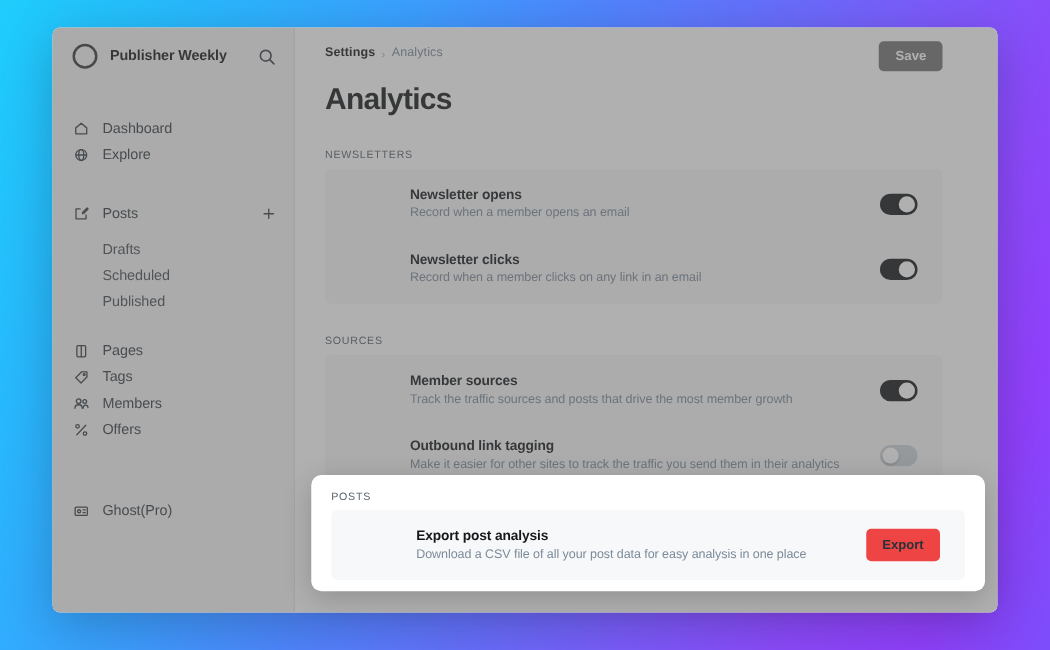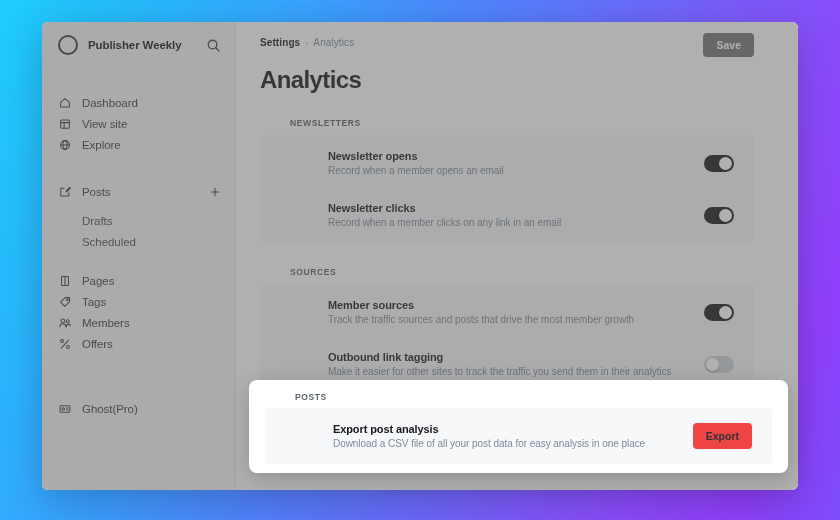--- a/index.html
+++ b/index.html
@@ -156,26 +156,25 @@
     font-weight: 700;
     color: #15171a;
     letter-spacing: -0.6px;
     margin-top: 9px;
   }
 
   .section { margin-top: 24px; }
 
   .section-label {
     font-size: 8.5px;
-    font-weight: 700;
+    font-weight: 400;
     letter-spacing: 0.6px;
     color: #5a636c;
     text-transform: uppercase;
     margin-bottom: 7px;
-    margin-left: 30px;
   }
 
   .card {
     background: #f7f8f9;
     border-radius: 5px;
     padding: 2px 0;
   }
 
   .setting-row {
     display: flex;
@@ -269,28 +268,20 @@
     <div class="nav-gap-lg"></div>
 
     <div class="nav-group">
       <div class="nav-item">
         <svg class="nav-icon" viewBox="0 0 16 16" fill="none" stroke="#394047" stroke-width="1.2" stroke-linejoin="round">
           <path d="M3 7.2 L8 3 L13 7.2 V12.6 H3 Z"></path>
         </svg>
         <span class="nav-label">Dashboard</span>
       </div>
 
-      <div class="nav-item">
-        <svg class="nav-icon" viewBox="0 0 16 16" fill="none" stroke="#394047" stroke-width="1.2">
-          <rect x="3" y="3.4" width="10" height="9.4" rx="1.1"></rect>
-          <line x1="3" y1="6.4" x2="13" y2="6.4"></line>
-          <line x1="7" y1="6.4" x2="7" y2="12.8"></line>
-        </svg>
-        <span class="nav-label">View site</span>
-      </div>
 
       <div class="nav-item">
         <svg class="nav-icon" viewBox="0 0 16 16" fill="none" stroke="#394047" stroke-width="1.2">
           <circle cx="8" cy="8" r="5"></circle>
           <ellipse cx="8" cy="8" rx="2.3" ry="5"></ellipse>
           <line x1="3" y1="8" x2="13" y2="8"></line>
         </svg>
         <span class="nav-label">Explore</span>
       </div>
     </div>
@@ -310,20 +301,24 @@
         </svg>
       </div>
 
       <div class="nav-item">
         <span class="nav-icon-spacer"></span>
         <span class="nav-label sub">Drafts</span>
       </div>
       <div class="nav-item">
         <span class="nav-icon-spacer"></span>
         <span class="nav-label sub">Scheduled</span>
+      </div>
+      <div class="nav-item">
+        <span class="nav-icon-spacer"></span>
+        <span class="nav-label sub">Published</span>
       </div>
     </div>
 
     <div class="nav-gap-lg"></div>
 
     <div class="nav-group">
       <div class="nav-item">
         <svg class="nav-icon" viewBox="0 0 16 16" fill="none" stroke="#394047" stroke-width="1.2" stroke-linejoin="round">
           <rect x="4" y="2.8" width="8" height="10.4" rx="1"></rect>
           <line x1="8" y1="2.8" x2="8" y2="13.2"></line>

